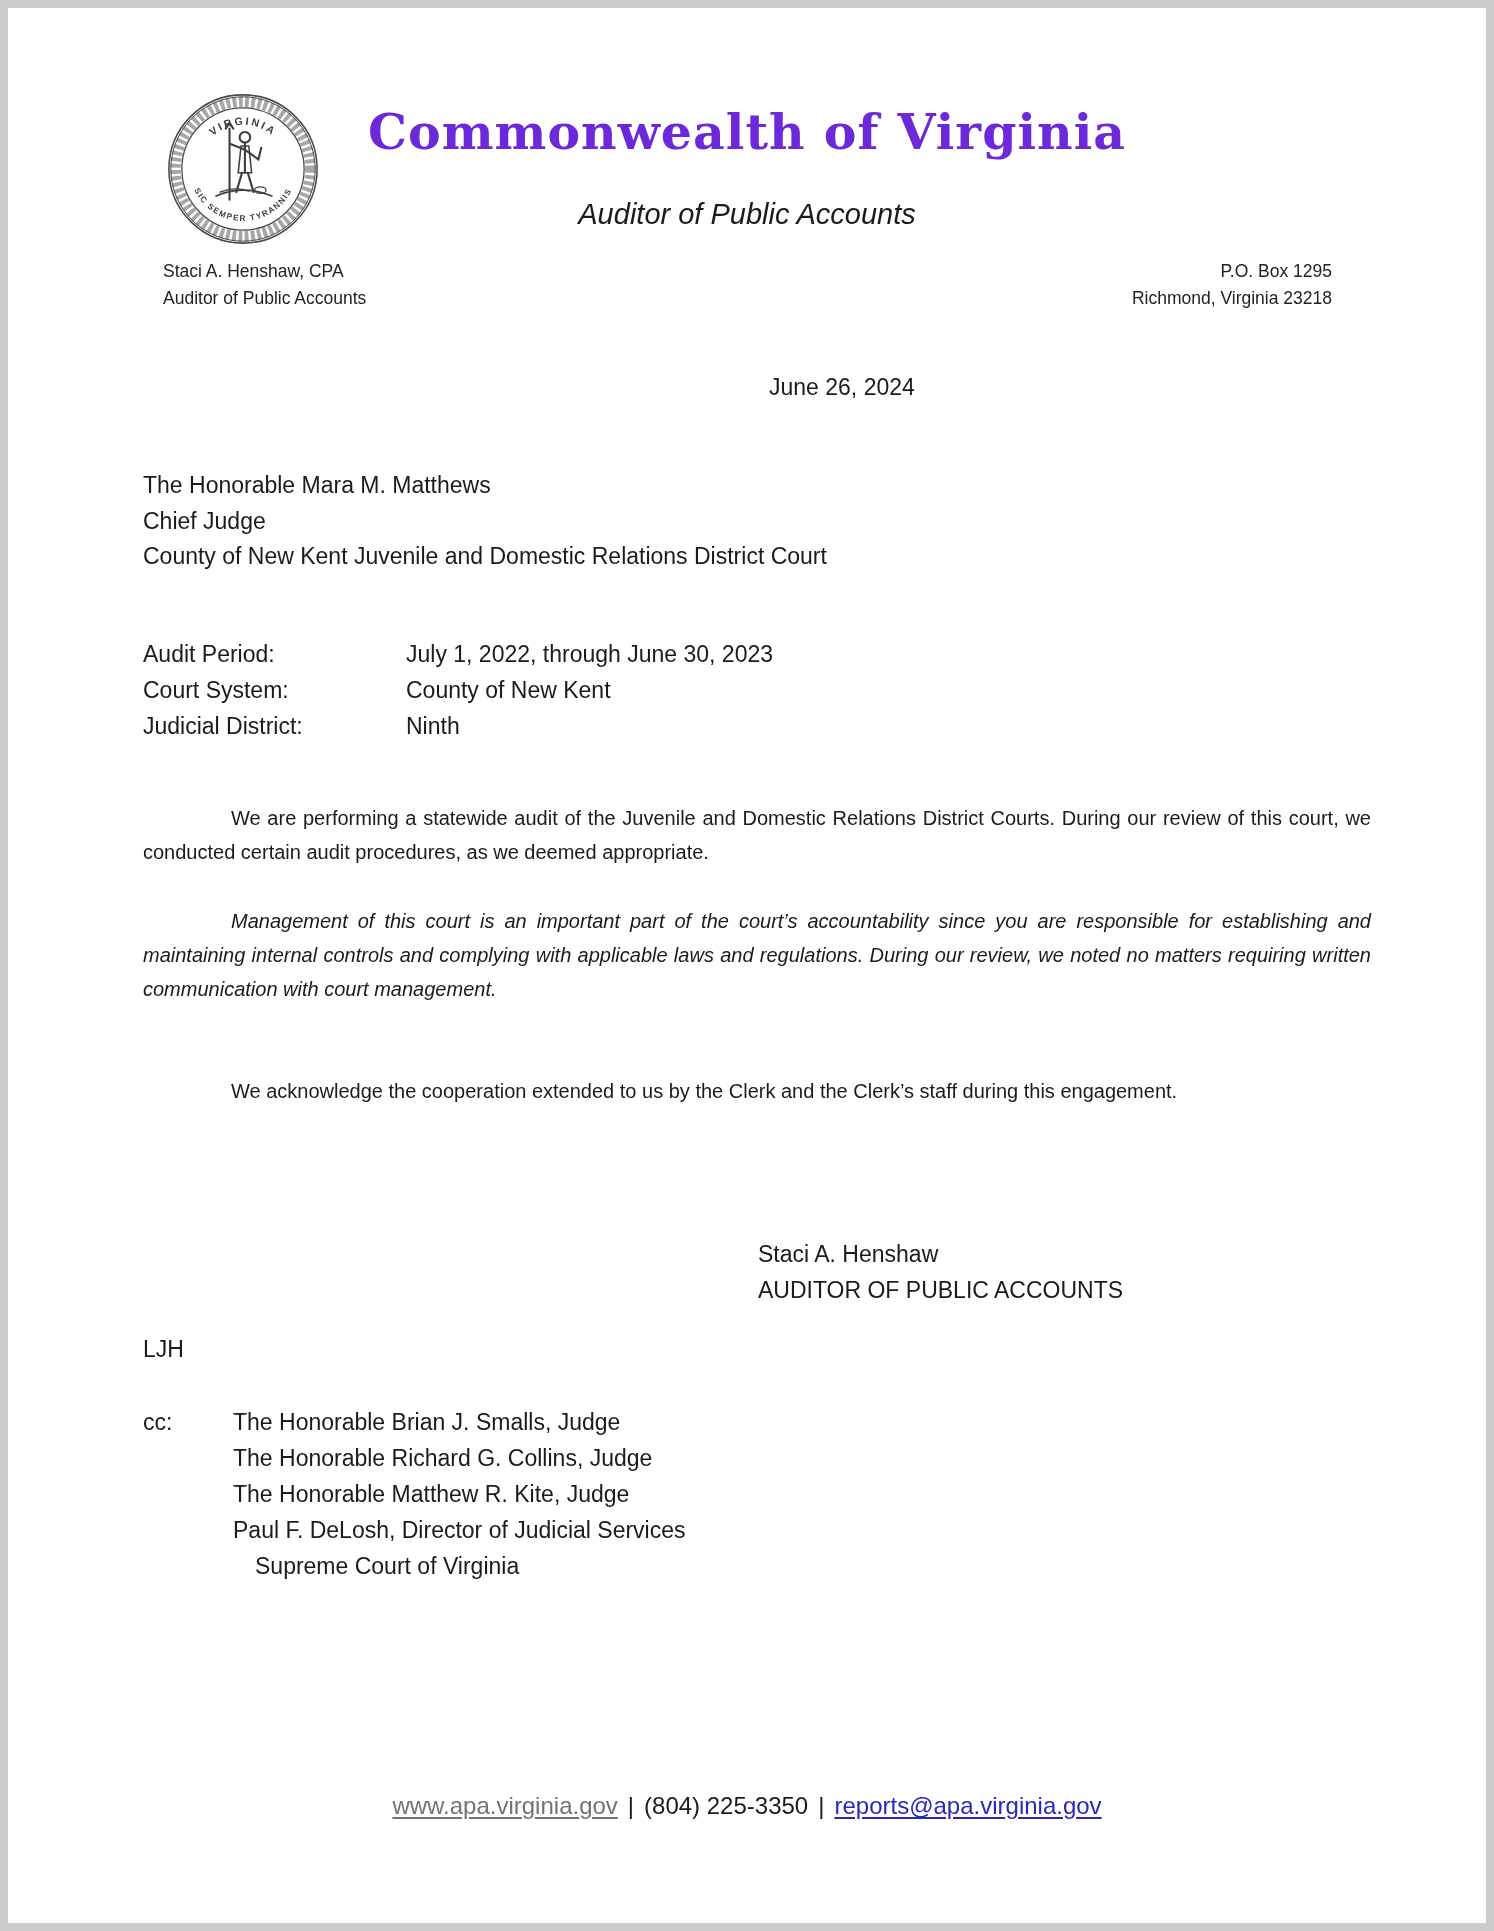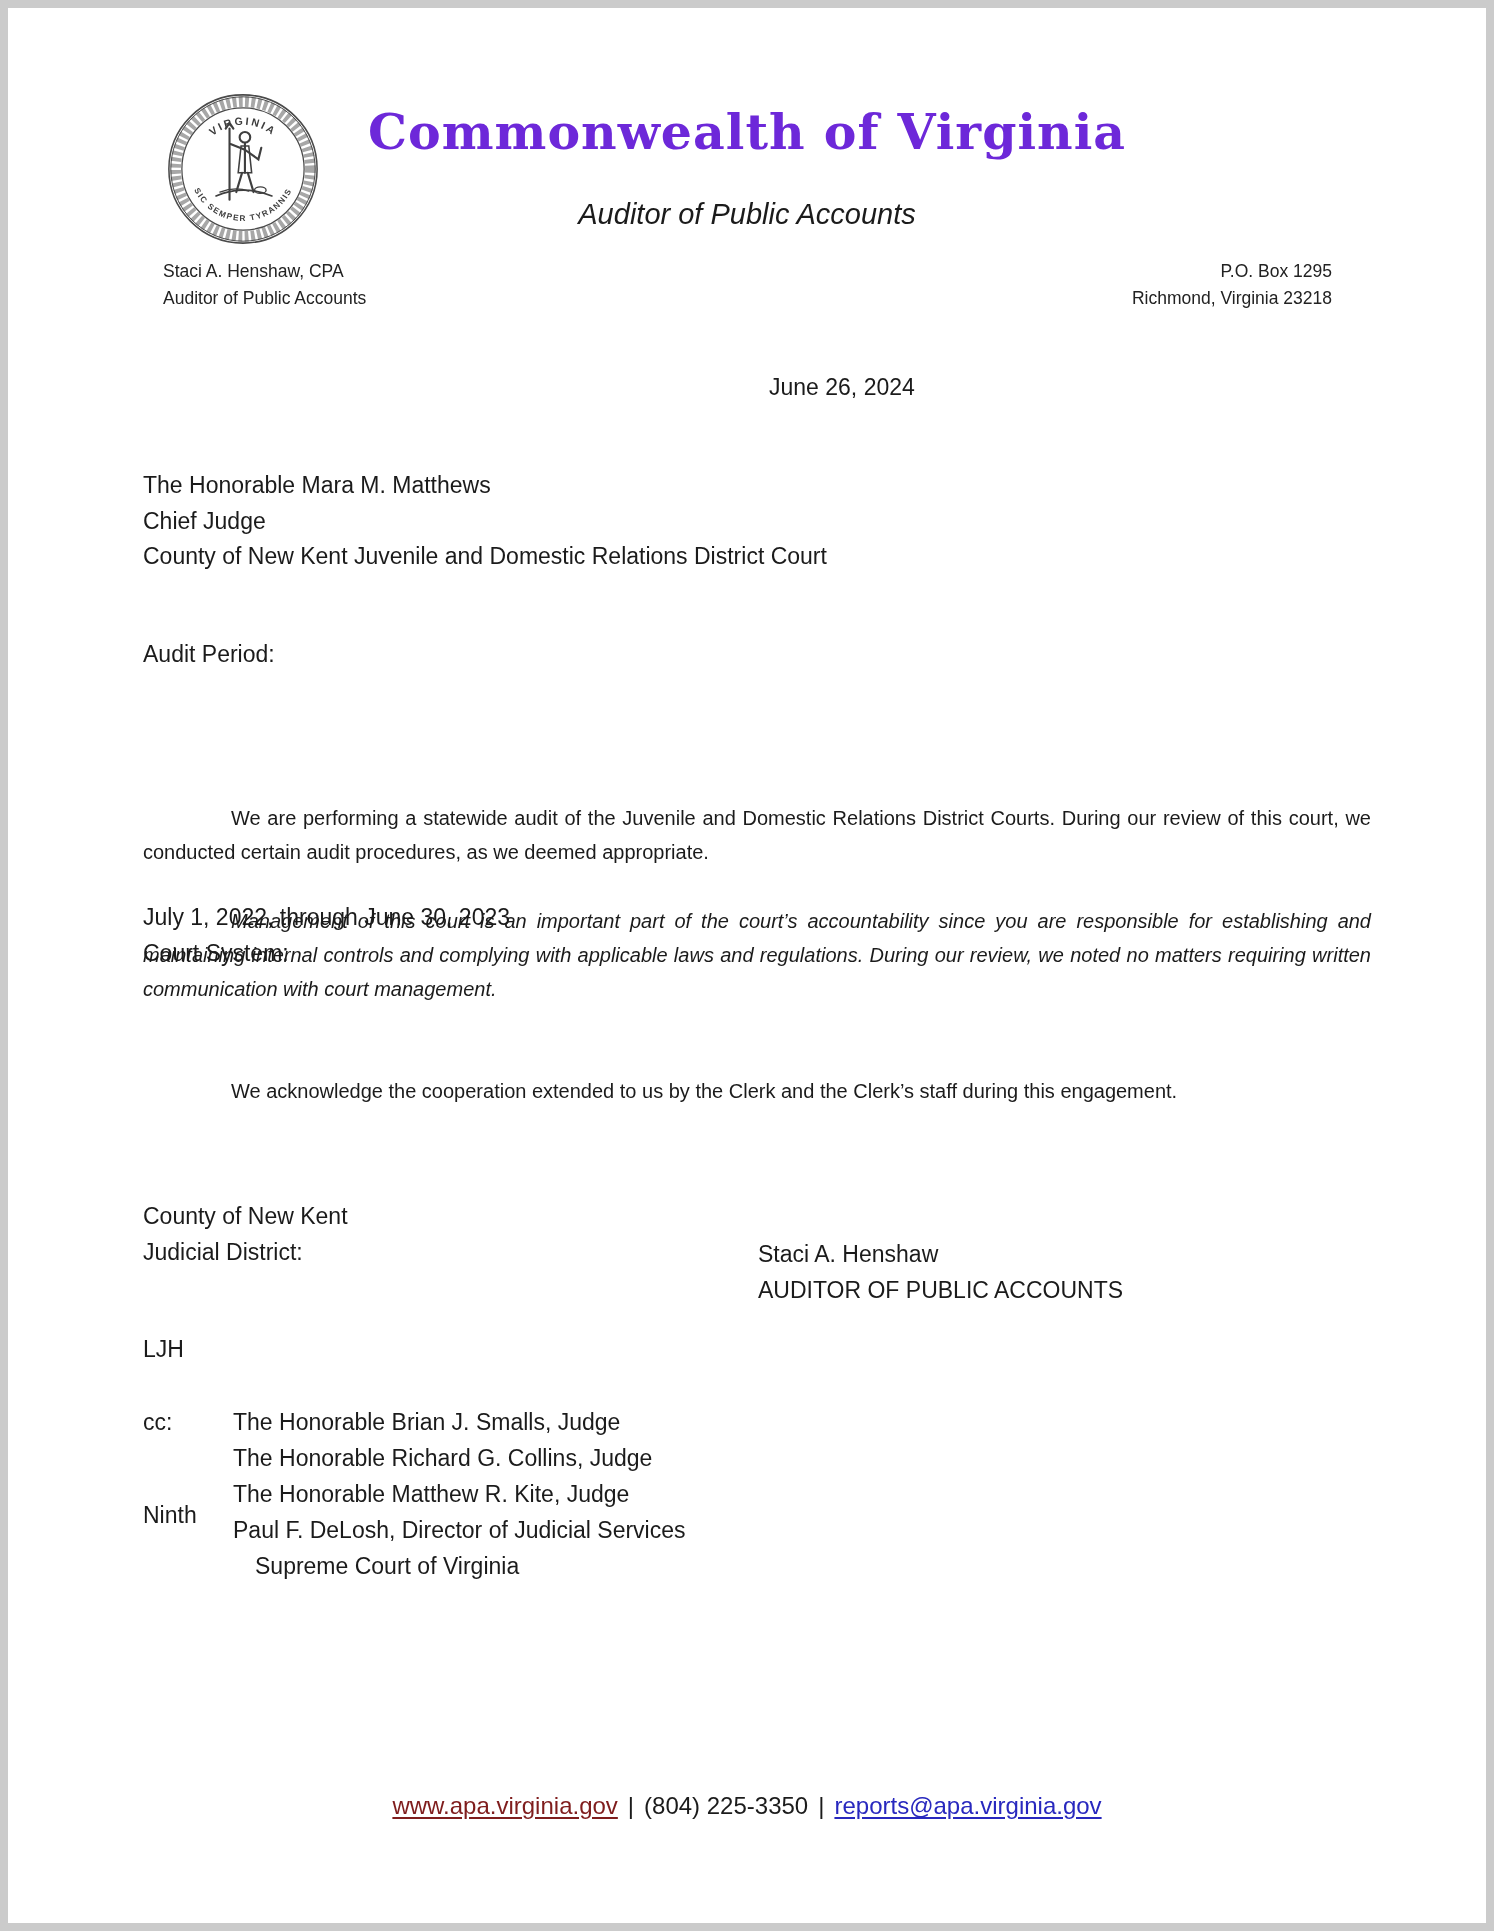--- a/index.html
+++ b/index.html
@@ -80,21 +80,21 @@
     font-size: 23px;
     line-height: 35.5px;
   }
   .audit-details {
     position: absolute;
     left: 135px;
     top: 628px;
     font-size: 23px;
     line-height: 36px;
   }
-  .audit-details .row { display: flex; flex-direction: column; }
+  .audit-details .row { display: flex; }
   .audit-details .lbl { width: 263px; flex: 0 0 263px; }
   .para {
     position: absolute;
     left: 135px;
     width: 1228px;
     font-size: 20px;
     line-height: 34px;
     text-align: justify;
     text-indent: 88px;
   }
@@ -235,16 +235,16 @@
     <div class="cc-items">
       <div>The Honorable Brian J. Smalls, Judge</div>
       <div>The Honorable Richard G. Collins, Judge</div>
       <div>The Honorable Matthew R. Kite, Judge</div>
       <div>Paul F. DeLosh, Director of Judicial Services</div>
       <div class="cc-indent">Supreme Court of Virginia</div>
     </div>
   </div>
 
   <div class="footer">
-    <a href="#" style="color: #7f1d1d;">www.apa.virginia.gov</a><span class="sep">|</span><span>(804) 225-3350</span><span class="sep">|</span><a href="#" style="color: rgb(40, 40, 190);">reports@apa.virginia.gov</a>
+    <a href="#" style="color: #737373;">www.apa.virginia.gov</a><span class="sep">|</span><span>(804) 225-3350</span><span class="sep">|</span><a href="#" style="color: rgb(40, 40, 190);">reports@apa.virginia.gov</a>
   </div>
 
 </div>
 
 </body></html>

